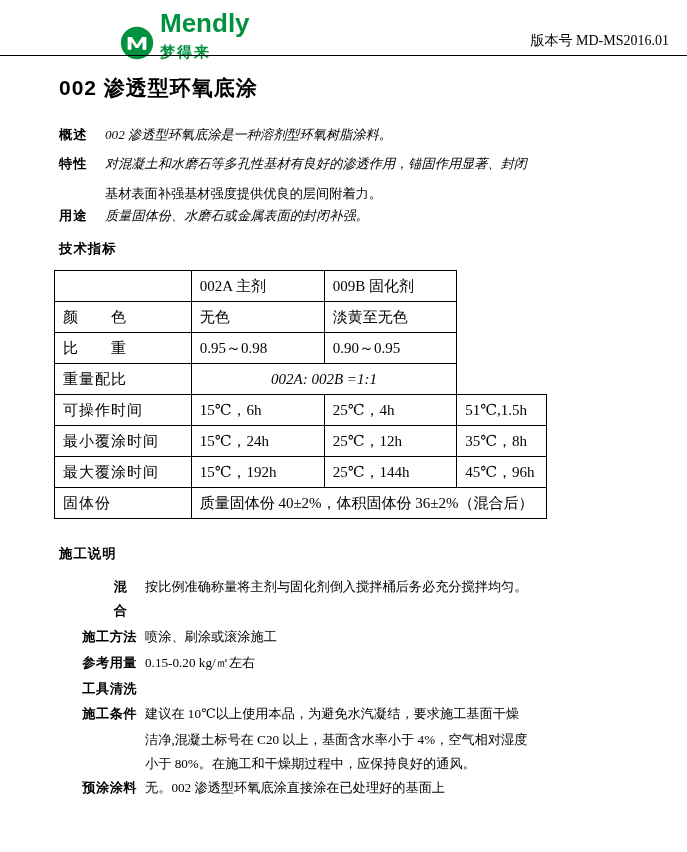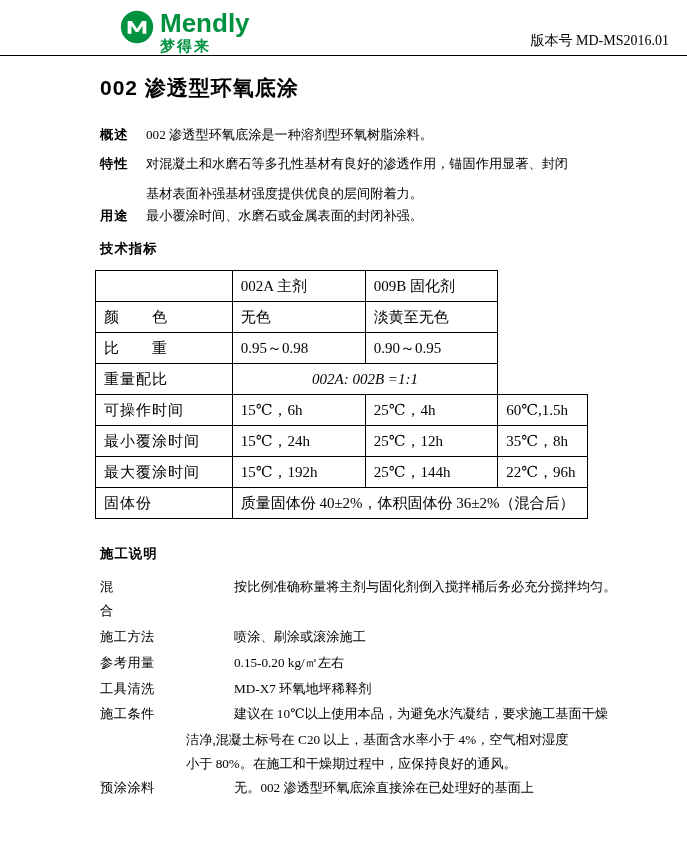--- a/index.html
+++ b/index.html
@@ -27,21 +27,21 @@
     position: relative;
     height: 56px;
     padding: 8px 18px 0 18px;
     box-sizing: border-box;
   }
   .logo-block {
     position: absolute;
     left: 120px;
     top: 10px;
     display: flex;
-    align-items: flex-start;
+    align-items: flex-end;
   }
   .logo-mark {
     width: 34px;
     height: 34px;
     margin-right: 6px;
     flex: none;
   }
   .logo-text {
     display: flex;
     flex-direction: column;
@@ -49,46 +49,46 @@
     line-height: 1;
   }
   .logo-en {
     font-family: "Liberation Sans", sans-serif;
     font-size: 26px;
     font-weight: bold;
     color: #00923f;
     letter-spacing: 0px;
   }
   .logo-cn {
-    font-family: Liberation Sans, sans-serif;
+    font-family: Liberation Serif, serif;
     font-size: 15px;
     font-weight: bold;
     color: #00923f;
     letter-spacing: 2px;
-    margin-top: 2px;
+    margin-top: 9px;
   }
   .doc-version {
     position: absolute;
     right: 18px;
     top: 32px;
     font-size: 14px;
     font-family: "Liberation Serif", serif;
   }
   .header-rule {
     position: absolute;
     left: 0;
     right: 0;
     top: 55px;
     border-top: 1px solid #000;
     height: 0;
   }
 
   
   .content {
-    padding: 0 52px 0 100px;
+    padding: 0 52px 0 59px;
     box-sizing: border-box;
   }
   h1.title {
     font-size: 21px;
     font-weight: bold;
     margin: 18px 0 22px 0;
     letter-spacing: 1px;
     font-family: "Liberation Sans", sans-serif;
   }
   .row {
@@ -98,20 +98,21 @@
     line-height: 1.65;
   }
   .row .lbl {
     font-weight: bold;
     flex: none;
     width: 46px;
     letter-spacing: 1px;
   }
   .row .val {
     flex: 1;
+    font-style: italic;
   }
   .subline {
     padding-left: 46px;
     font-size: 13.2px;
     line-height: 1.75;
   }
   .section-head {
     font-weight: bold;
     font-size: 13.4px;
     margin: 14px 0 12px 0;
@@ -142,32 +143,32 @@
   .constr {
     margin-top: 26px;
   }
   .crow {
     display: flex;
     font-size: 13.2px;
     line-height: 1.8;
     margin-bottom: 2px;
   }
   .crow .ckey {
-    font-weight: normal;
+    font-weight: bold;
     flex: none;
     width: 78px;
     letter-spacing: 0.5px;
+    text-align: right;
   }
   .crow .ckey.spaced {
     letter-spacing: 10px;
   }
   .crow .cval {
     flex: 1;
     padding-left: 8px;
-    margin-left: 48px;
   }
   .cont-line {
     font-size: 13.2px;
     line-height: 1.8;
   }
   .cont-indent {
     padding-left: 86px;
     font-size: 13.2px;
     line-height: 1.8;
   }
@@ -200,21 +201,21 @@
       <div class="lbl">概述</div>
       <div class="val">002 渗透型环氧底涂是一种溶剂型环氧树脂涂料。</div>
     </div>
     <div class="row">
       <div class="lbl">特性</div>
       <div class="val">对混凝土和水磨石等多孔性基材有良好的渗透作用，锚固作用显著、封闭</div>
     </div>
     <div class="subline">基材表面补强基材强度提供优良的层间附着力。</div>
     <div class="row">
       <div class="lbl">用途</div>
-      <div class="val">最小覆涂时间、水磨石或金属表面的封闭补强。</div>
+      <div class="val">质量固体份、水磨石或金属表面的封闭补强。</div>
     </div>
 
     <div class="section-head">技术指标</div>
 
     <table class="spec">
       <tbody>
           <tr>
         <td class="c1"></td>
         <td class="c2">002A 主剂</td>
         <td class="c3">009B 固化剂</td>
@@ -230,33 +231,33 @@
         <td class="c3">0.90～0.95</td>
       </tr>
       <tr>
         <td class="c1">重量配比</td>
         <td colspan="2" class="cell-center">002A: 002B =1:1</td>
       </tr>
       <tr>
         <td class="c1">可操作时间</td>
         <td class="sub">15℃，6h</td>
         <td class="sub">25℃，4h</td>
-        <td class="sub">60℃,1.5h</td>
+        <td class="sub">51℃,1.5h</td>
       </tr>
       <tr>
         <td class="c1">最小覆涂时间</td>
         <td class="sub">15℃，24h</td>
         <td class="sub">25℃，12h</td>
         <td class="sub">35℃，8h</td>
       </tr>
       <tr>
         <td class="c1">最大覆涂时间</td>
         <td class="sub">15℃，192h</td>
         <td class="sub">25℃，144h</td>
-        <td class="sub">22℃，96h</td>
+        <td class="sub">45℃，96h</td>
       </tr>
       <tr>
         <td class="c1">固体份</td>
         <td colspan="3">质量固体份 40±2%，体积固体份 36±2%（混合后）</td>
       </tr>
     </tbody>
       </table>
 
     <div class="constr">
       <div class="section-head">施工说明</div>
@@ -269,21 +270,20 @@
       <div class="crow">
         <div class="ckey">施工方法</div>
         <div class="cval">喷涂、刷涂或滚涂施工</div>
       </div>
       <div class="crow">
         <div class="ckey">参考用量</div>
         <div class="cval">0.15-0.20 kg/㎡左右</div>
       </div>
       <div class="crow">
         <div class="ckey">工具清洗</div>
-        <div class="cval">MD-X7 环氧地坪稀释剂</div>
       </div>
       <div class="crow">
         <div class="ckey">施工条件</div>
         <div class="cval">建议在 10℃以上使用本品，为避免水汽凝结，要求施工基面干燥</div>
       </div>
       <div class="cont-indent">洁净,混凝土标号在 C20 以上，基面含水率小于 4%，空气相对湿度</div>
       <div class="cont-indent">小于 80%。在施工和干燥期过程中，应保持良好的通风。</div>
 
       <div class="crow">
         <div class="ckey">预涂涂料</div>

